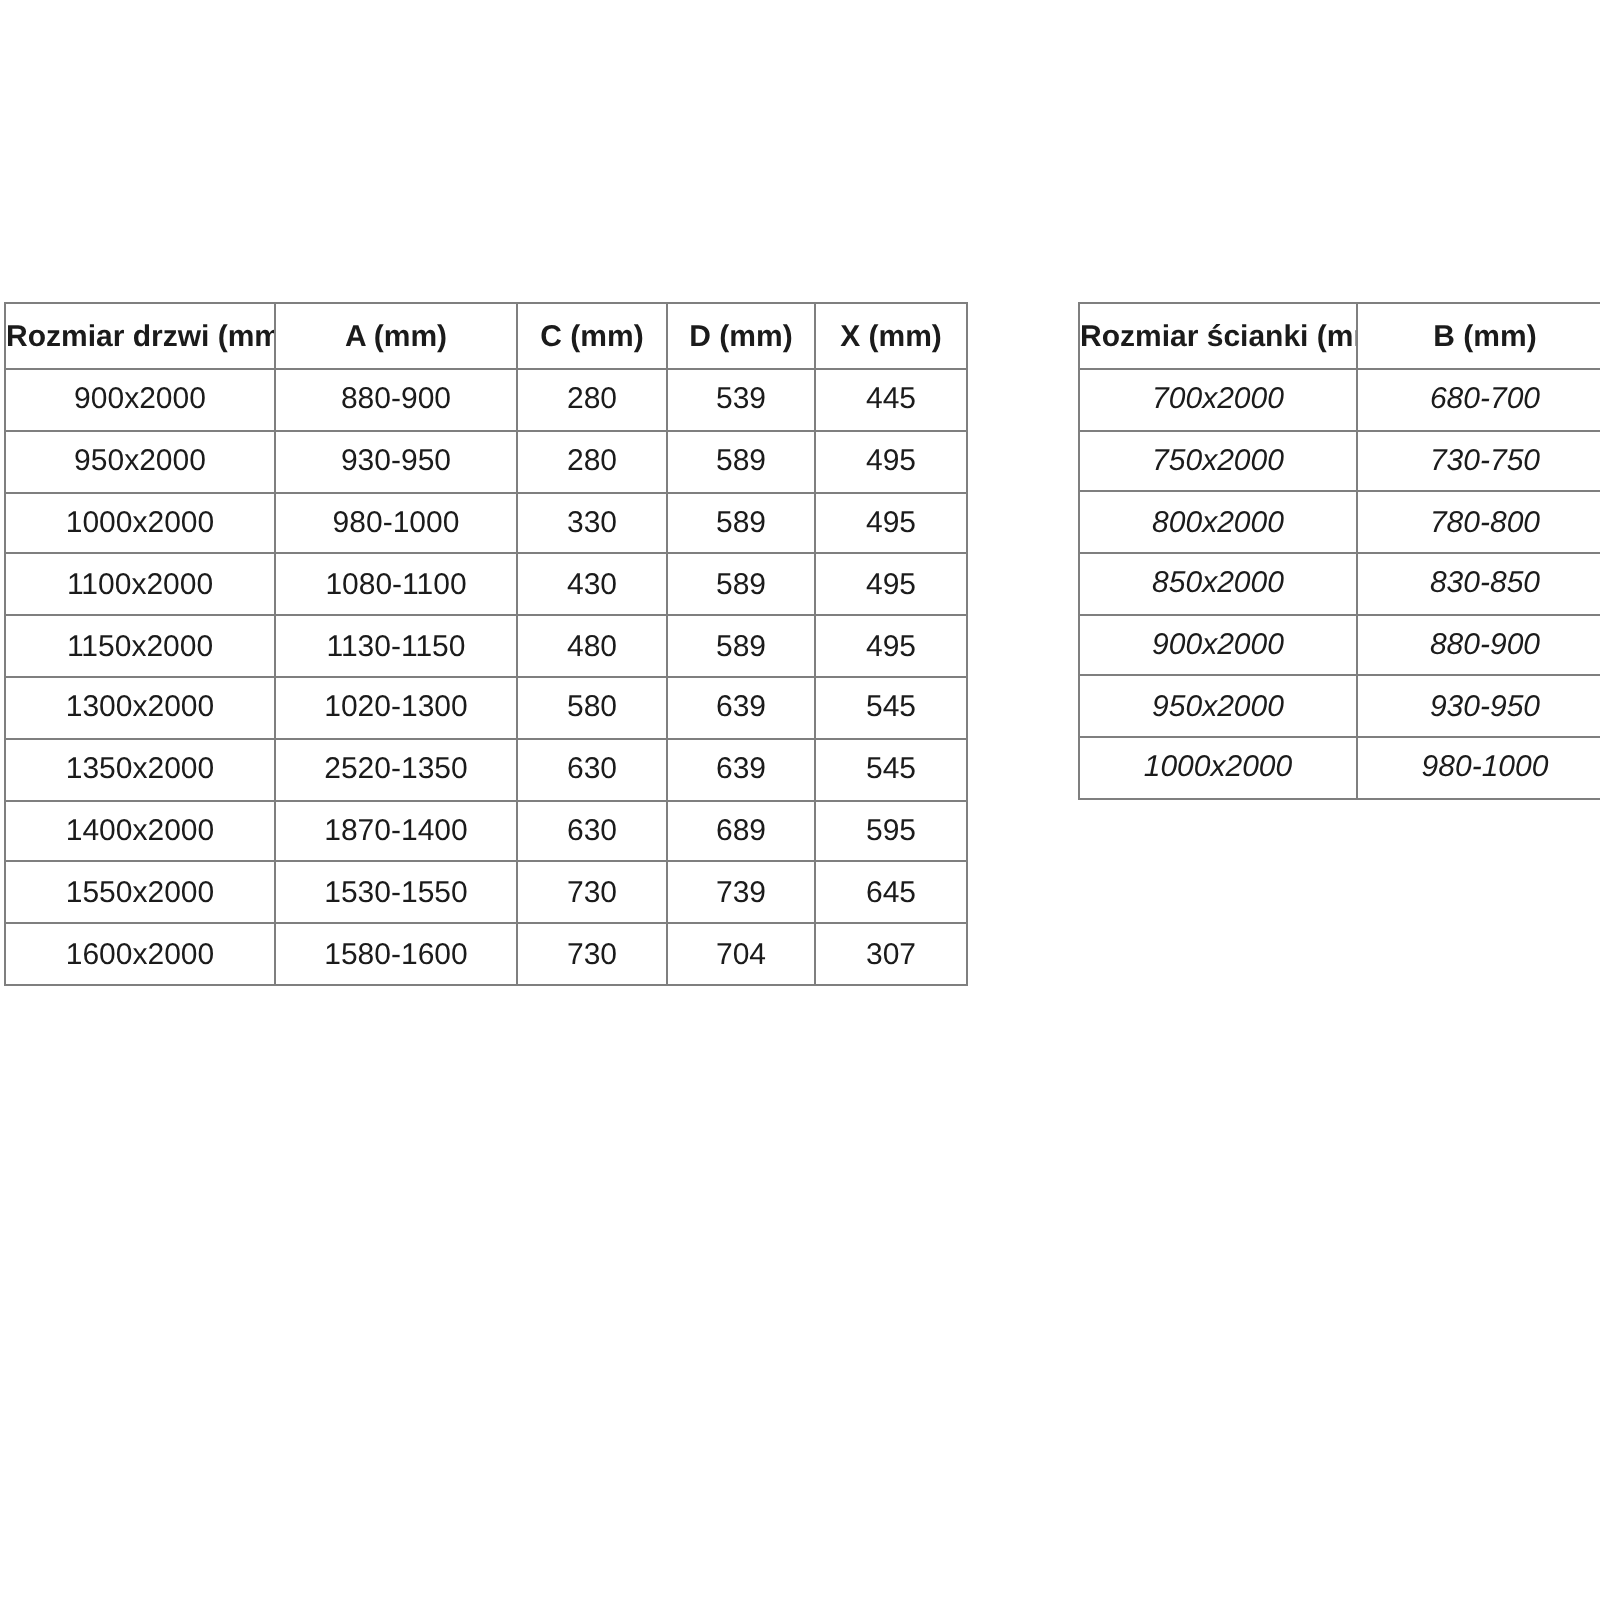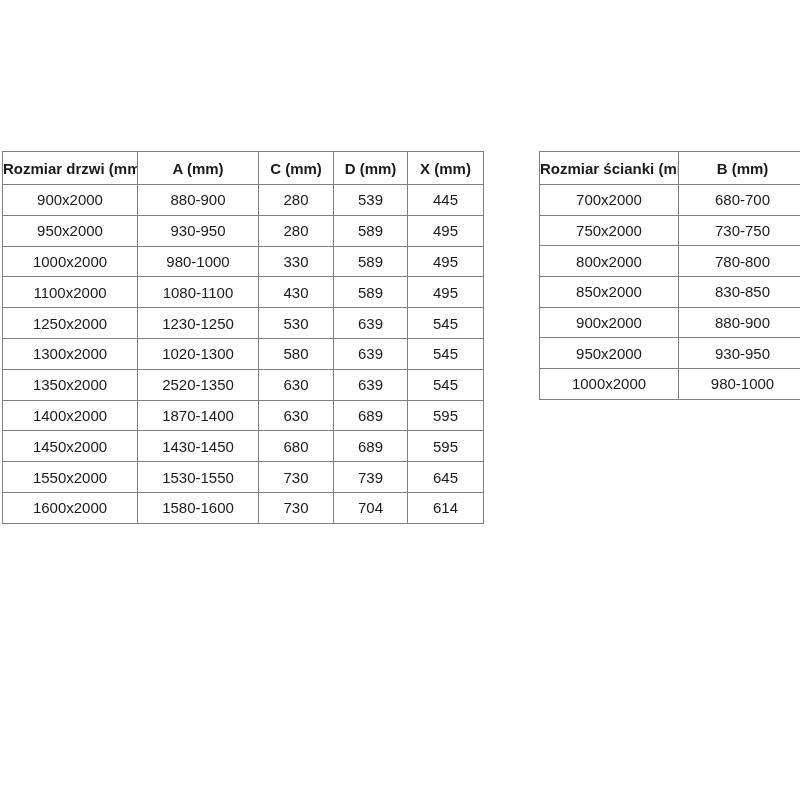--- a/index.html
+++ b/index.html
@@ -34,21 +34,21 @@
   }
   #doors-table { left: 2px; top: 151px; width: 481px; }
   #doors-table col:nth-child(1) { width: 135px; }
   #doors-table col:nth-child(2) { width: 121px; }
   #doors-table col:nth-child(3) { width: 75px; }
   #doors-table col:nth-child(4) { width: 74px; }
   #doors-table col:nth-child(5) { width: 76px; }
   #walls-table { left: 539px; top: 151px; width: 267px; }
   #walls-table col:nth-child(1) { width: 139px; }
   #walls-table col:nth-child(2) { width: 128px; }
-  #walls-table td { height: 30.7px; }
+  #walls-table td { height: 30.7px; font-style: italic; }
 </style>
 </head>
 <body>
 
 <table id="doors-table" class="spec-table">
   <colgroup>
       <col>
       <col>
       <col>
       <col>
@@ -86,25 +86,25 @@
         <td>495</td>
       </tr>
       <tr>
         <td>1100x2000</td>
         <td>1080-1100</td>
         <td>430</td>
         <td>589</td>
         <td>495</td>
       </tr>
       <tr>
-        <td>1250x2000</td>
-        <td>1230-1250</td>
-        <td>530</td>
-        <td>639</td>
-        <td>545</td>
+        <td>1150x2000</td>
+        <td>1130-1150</td>
+        <td>480</td>
+        <td>589</td>
+        <td>495</td>
       </tr>
       <tr>
         <td>1300x2000</td>
         <td>1020-1300</td>
         <td>580</td>
         <td>639</td>
         <td>545</td>
       </tr>
       <tr>
         <td>1350x2000</td>
@@ -114,39 +114,32 @@
         <td>545</td>
       </tr>
       <tr>
         <td>1400x2000</td>
         <td>1870-1400</td>
         <td>630</td>
         <td>689</td>
         <td>595</td>
       </tr>
       <tr>
-        <td>1450x2000</td>
-        <td>1430-1450</td>
-        <td>680</td>
-        <td>689</td>
-        <td>595</td>
-      </tr>
-      <tr>
         <td>1550x2000</td>
         <td>1530-1550</td>
         <td>730</td>
         <td>739</td>
         <td>645</td>
       </tr>
       <tr>
         <td>1600x2000</td>
         <td>1580-1600</td>
         <td>730</td>
         <td>704</td>
-        <td>614</td>
+        <td>307</td>
       </tr>
     </tbody>
   </table>
 
 <table id="walls-table" class="spec-table">
   <colgroup>
       <col>
       <col>
     </colgroup>
 <thead>

